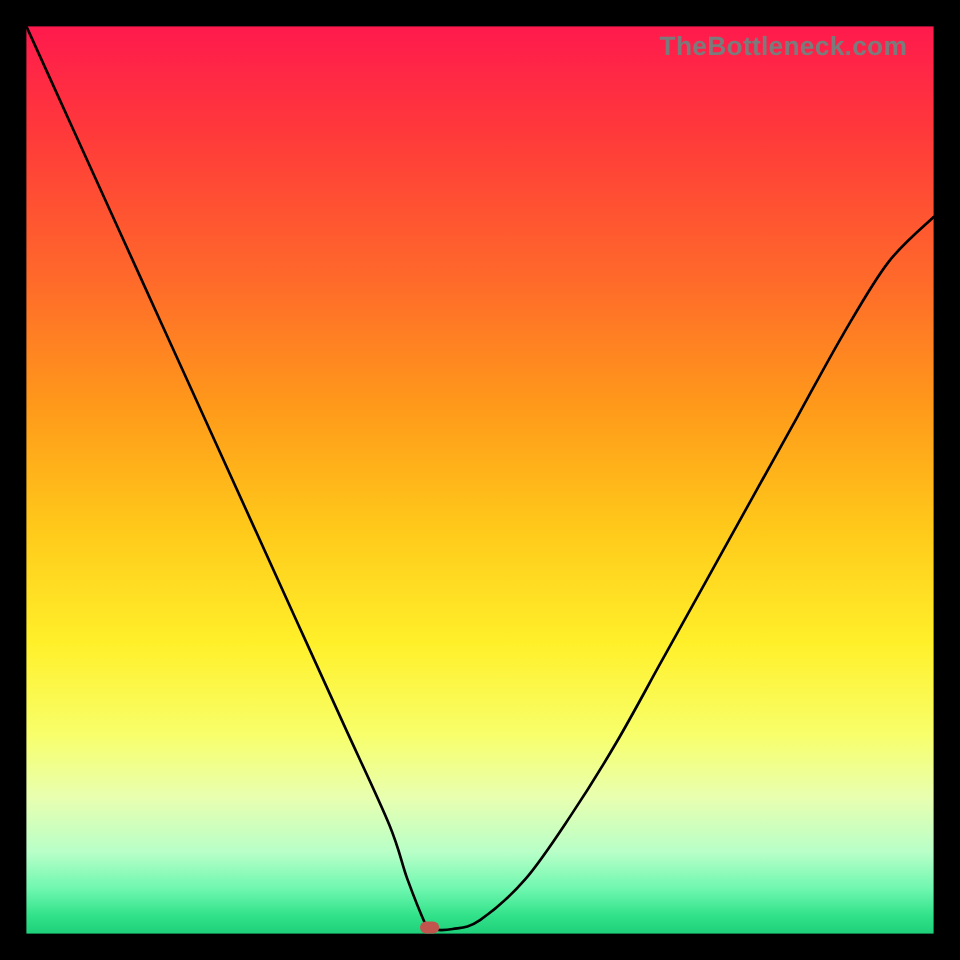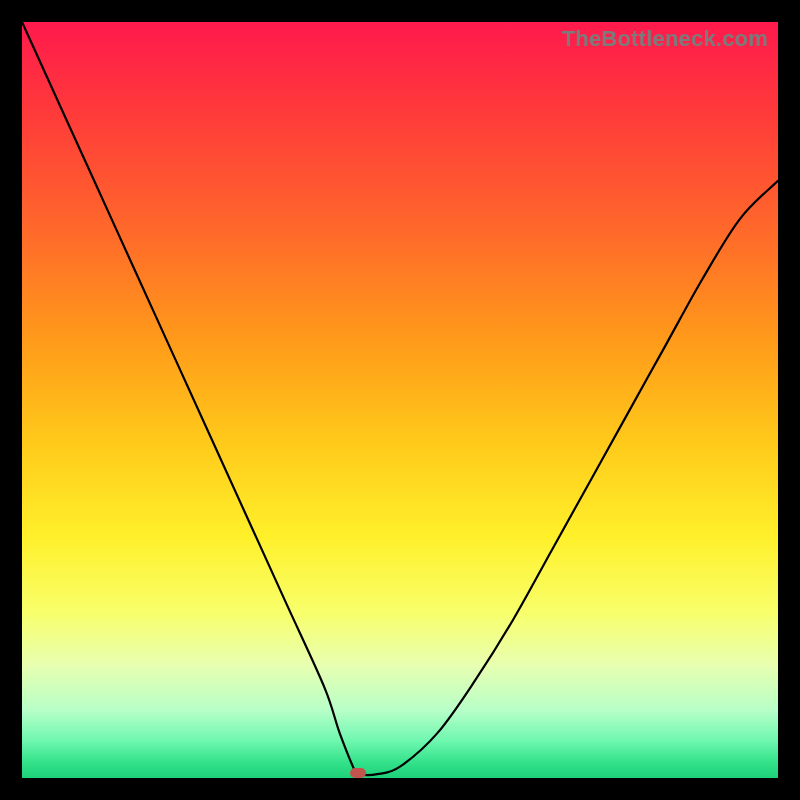--- a/index.html
+++ b/index.html
@@ -33,21 +33,21 @@
       #f8ff6a 78%,
       #e8ffb0 85%,
       #b8ffc8 91%,
       #70f7b0 95%,
       #32e28a 98%,
       #1ed07a 100%);
   }
   .watermark {
     position: absolute;
     top: 4px;
-    right: 10px;
+    right: 22px;
     font-size: 22px;
     font-weight: 600;
     color: #7b7b7b;
     letter-spacing: 0.2px;
     user-select: none;
     margin-left: 12px;
   }
   svg.curve {
     position: absolute;
     left: 0;

